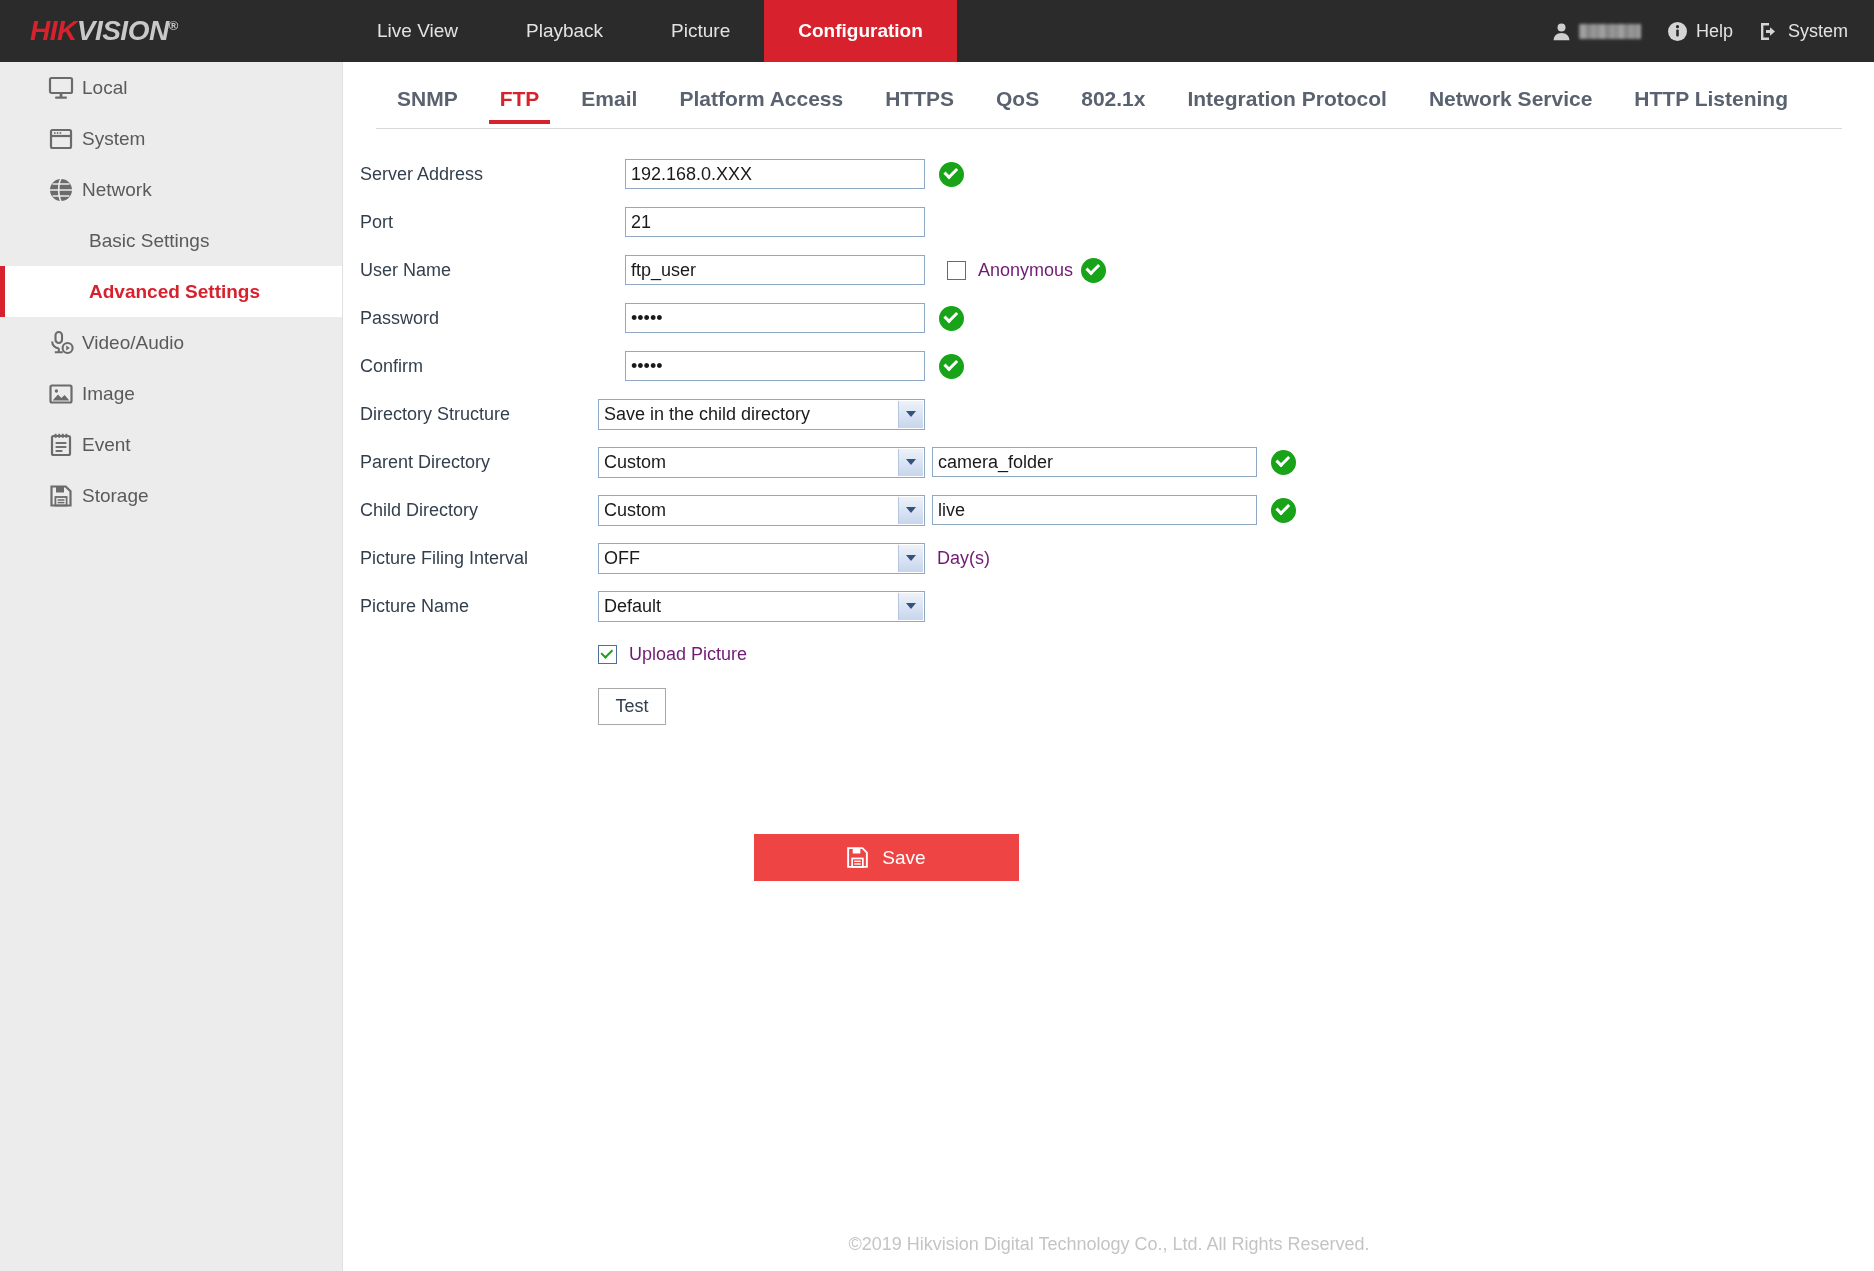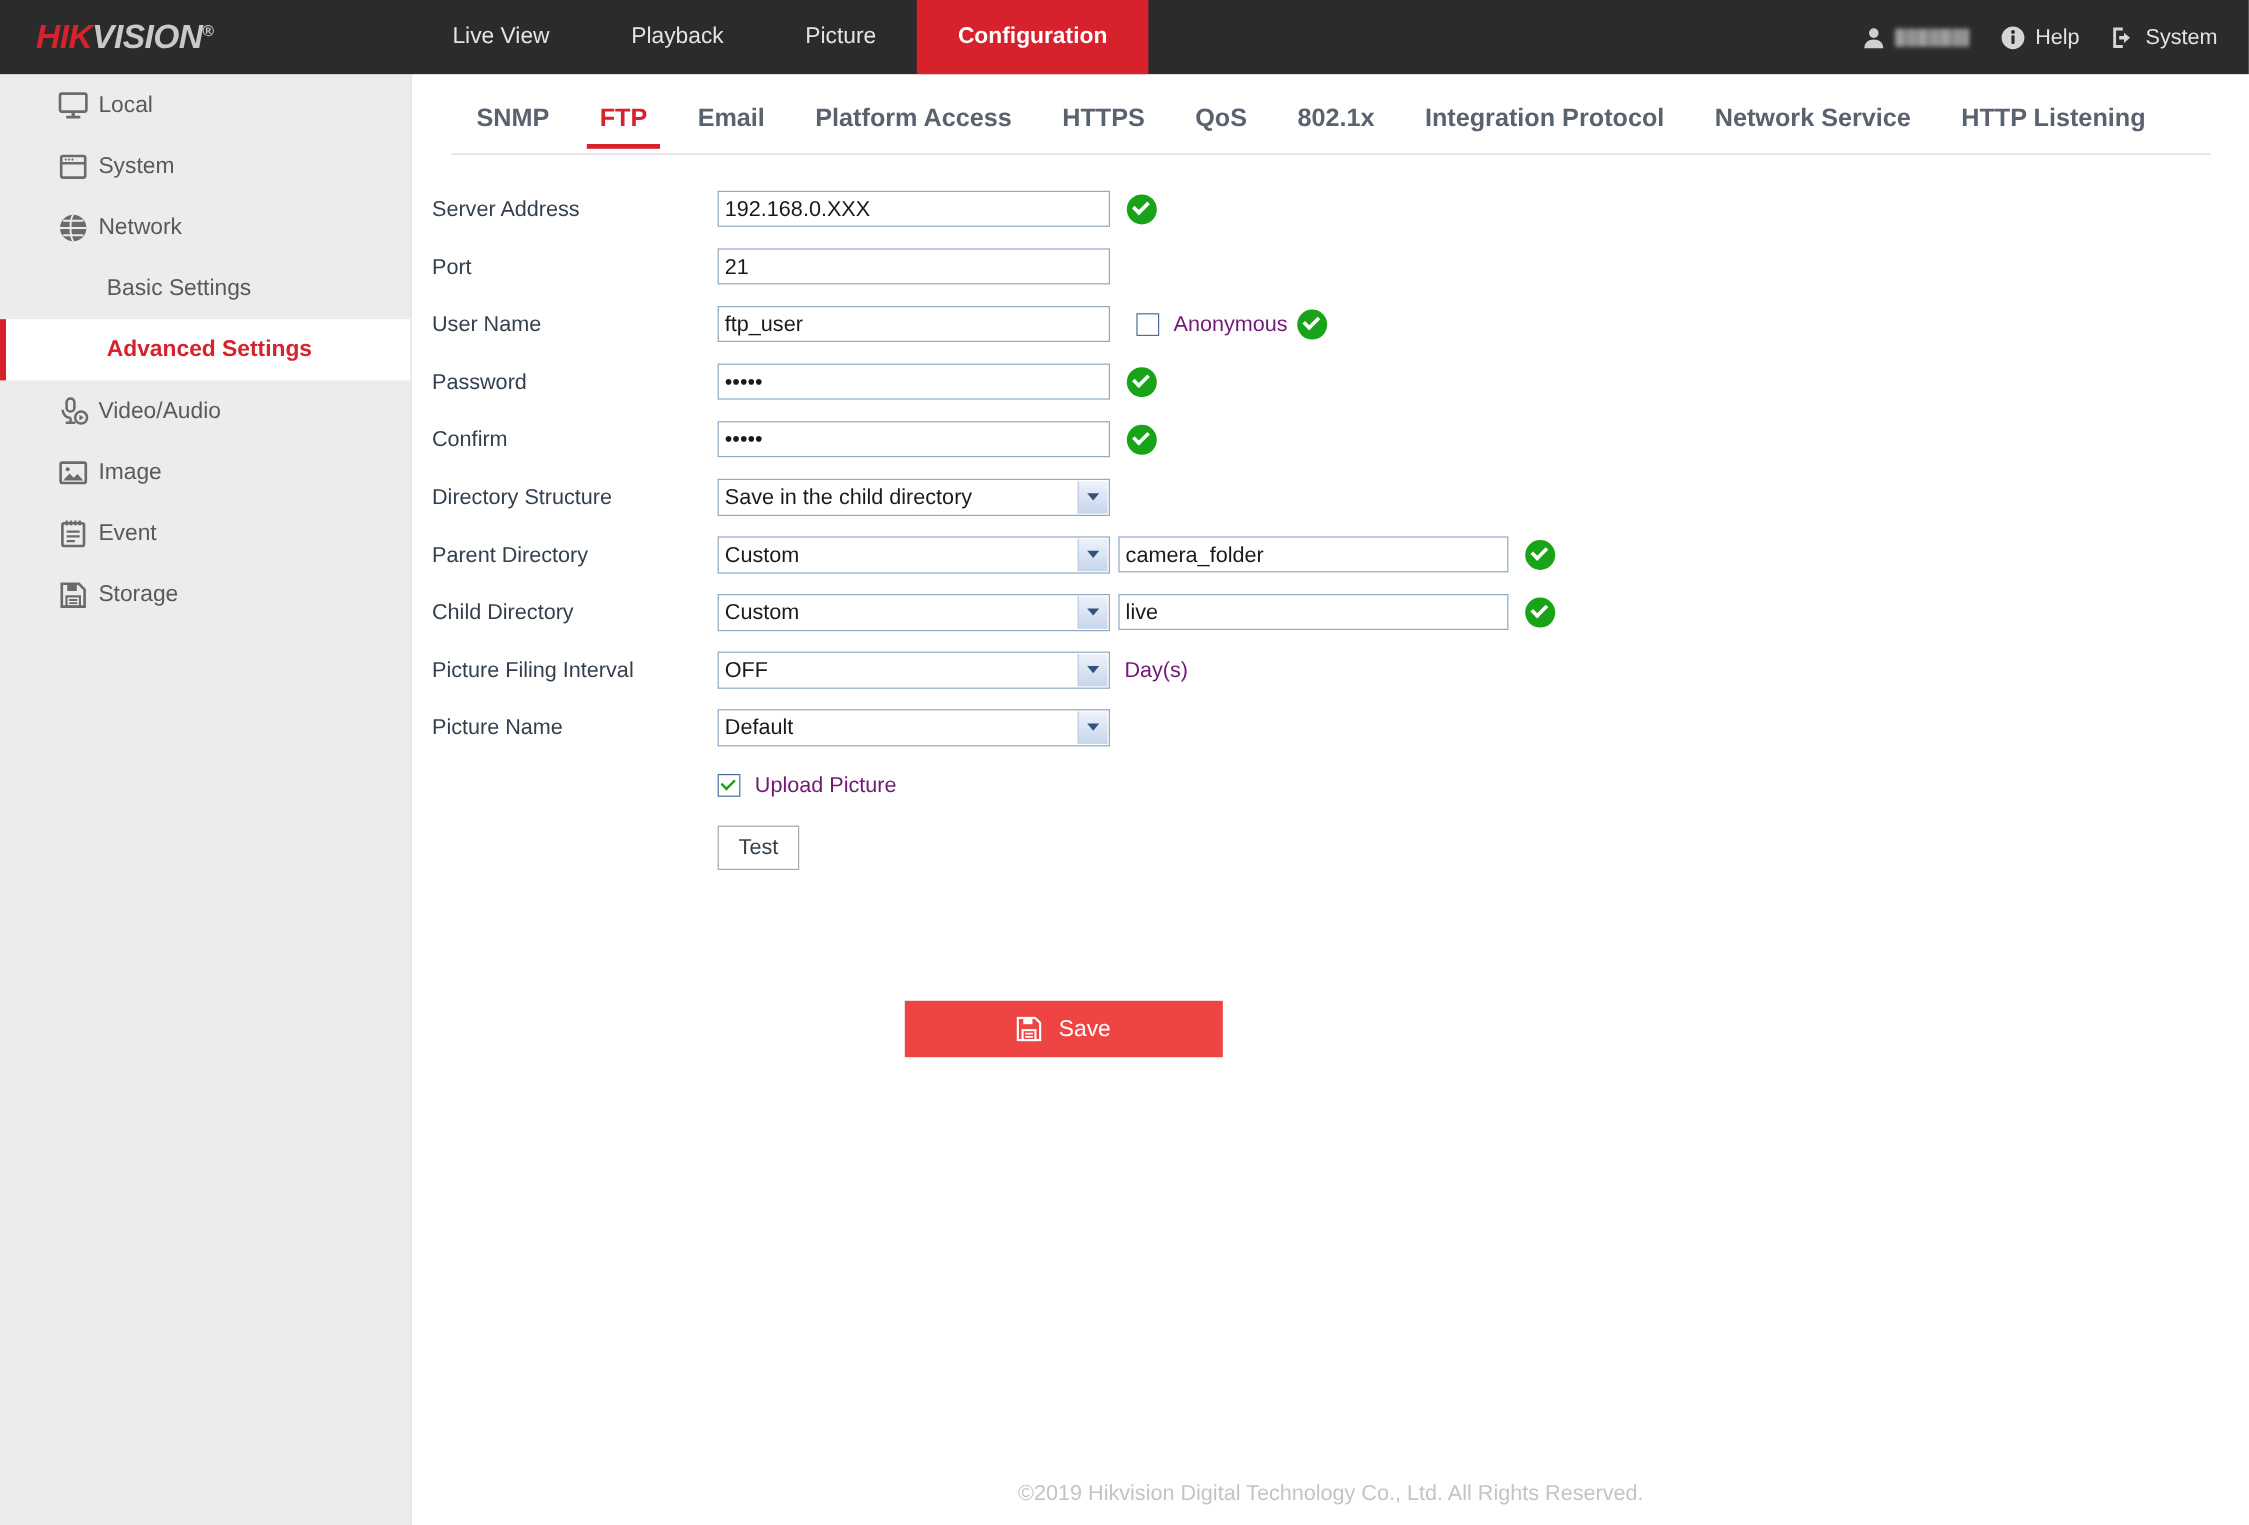--- a/index.html
+++ b/index.html
@@ -115,26 +115,26 @@
   .form { position: absolute; left: 0; top: 88px; width: 1530px; }
   .row {
     position: relative; display: flex; align-items: center;
     height: 48px; padding-left: 16px;
   }
   .lbl {
     width: 238px; flex: 0 0 238px;
     color: #333f4d; font-size: 18px;
   }
   .txt {
-    width: 327px; height: 30px;
+    width: 300px; height: 30px;
     border: 1px solid #8fa9c4;
     background: #ffffff;
     font-family: "Liberation Sans", sans-serif;
     font-size: 18px; color: #1a1a1a;
-    padding: 0 5px; outline: none;
+    padding: 0 5px; outline: none; margin-left: 27px;
   }
   .txt.wide { width: 325px; }
   .sel {
     position: relative;
     width: 327px; height: 31px;
     border: 1px solid #8fa9c4;
     background: #ffffff;
     display: flex; align-items: center;
     padding: 0 5px; cursor: pointer;
     font-size: 18px; color: #1a1a1a;

